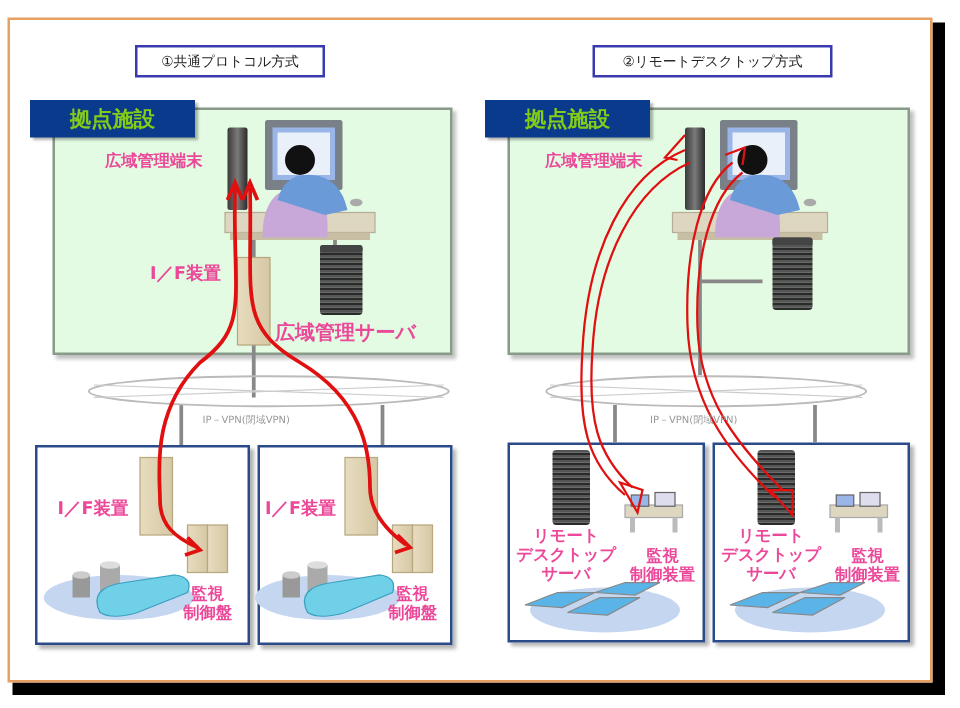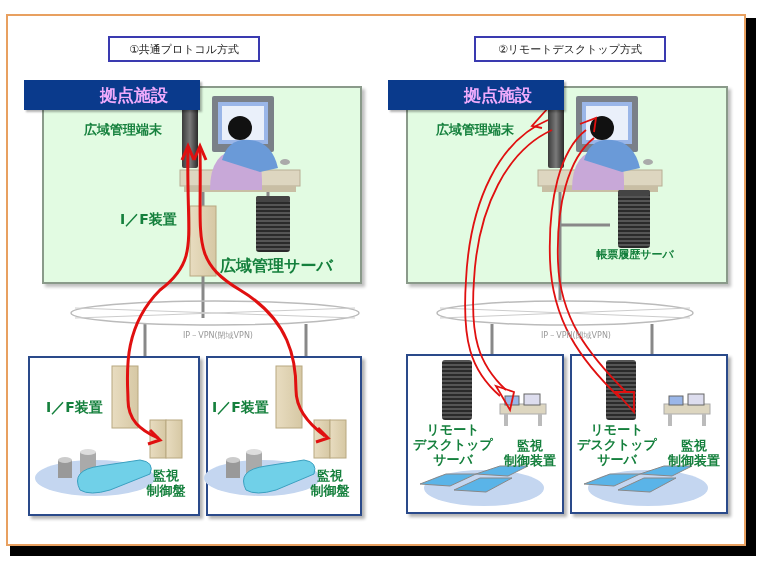--- a/index.html
+++ b/index.html
@@ -1,25 +1,25 @@
 <!DOCTYPE html>
 <html><head>
 <meta charset="utf-8">
 <style>
   html,body{margin:0;padding:0;background:#fff;}
   body{width:768px;height:566px;position:relative;overflow:hidden;font-family:"DejaVu Sans",sans-serif;}
   .frame-shadow{position:absolute;left:10px;top:18px;width:746px;height:538px;background:#000;}
   .frame{position:absolute;left:6px;top:14px;width:740px;height:532px;background:#fff;border:2px solid #e8a060;box-sizing:border-box;}
   .method-title{position:absolute;height:26px;border:2px solid #3a3ab0;background:#fff;box-sizing:border-box;font-size:11px;color:#222;display:flex;align-items:center;justify-content:center;}
   .site{position:absolute;background:#e2fbe2;border:2px solid #8a9a8a;box-sizing:border-box;box-shadow:3px 3px 3px rgba(0,0,0,0.25);}
-  .site-tag{position:absolute;background:#0a3a8c;color:#f0abfc;font-weight:bold;font-size:17px;display:flex;align-items:center;justify-content:center;box-shadow:2px 2px 2px rgba(0,0,0,0.3);padding-left:44px;}
-  .lbl{position:absolute;color:#15803d;font-weight:bold;font-size:13px;line-height:15px;white-space:nowrap;}
+  .site-tag{position:absolute;background:#0a3a8c;color:#84cc16;font-weight:bold;font-size:17px;display:flex;align-items:center;justify-content:center;box-shadow:2px 2px 2px rgba(0,0,0,0.3);}
+  .lbl{position:absolute;color:#ec4899;font-weight:bold;font-size:13px;line-height:15px;white-space:nowrap;}
   .lbl-c{text-align:center;}
   .remote{position:absolute;background:#fff;border:2px solid #2a4a8a;box-sizing:border-box;box-shadow:3px 3px 3px rgba(0,0,0,0.3);}
-  .vpn-label{position:absolute;font-size:8px;color:#999;white-space:nowrap;margin-left:21px;}
+  .vpn-label{position:absolute;font-size:8px;color:#999;white-space:nowrap;}
   svg{position:absolute;left:0;top:0;}
 </style>
 </head>
 <body>
 
 <div class="frame-shadow"></div>
 <div class="frame"></div>
 
 <div class="method-title" style="left:108px;top:36px;width:152px;">①共通プロトコル方式</div>
 <div class="method-title" style="left:474px;top:36px;width:192px;">②リモートデスクトップ方式</div>
@@ -192,21 +192,20 @@
   <div>制御盤</div>
 </div>
 <div class="lbl" style="left:212px;top:400px;font-size:14px;">I／F装置</div>
 <div class="lbl lbl-c" style="left:308px;top:468px;width:44px;">
   <div>監視</div>
   <div>制御盤</div>
 </div>
 
 <div class="lbl" style="left:436px;top:122px;">広域管理端末</div>
 <div class="lbl lbl-c" style="left:560px;top:248px;width:150px;font-size:11px;line-height:14px;">
-  <div>帳票履歴サーバ</div>
 </div>
 <div class="vpn-label" style="left:520px;top:330px;">IP－VPN(閉域VPN)</div>
 
 <div class="lbl lbl-c" style="left:410px;top:422px;width:86px;">
   <div>リモート</div>
   <div>デスクトップ</div>
   <div>サーバ</div>
 </div>
 <div class="lbl lbl-c" style="left:498px;top:438px;width:64px;">
   <div>監視</div>

